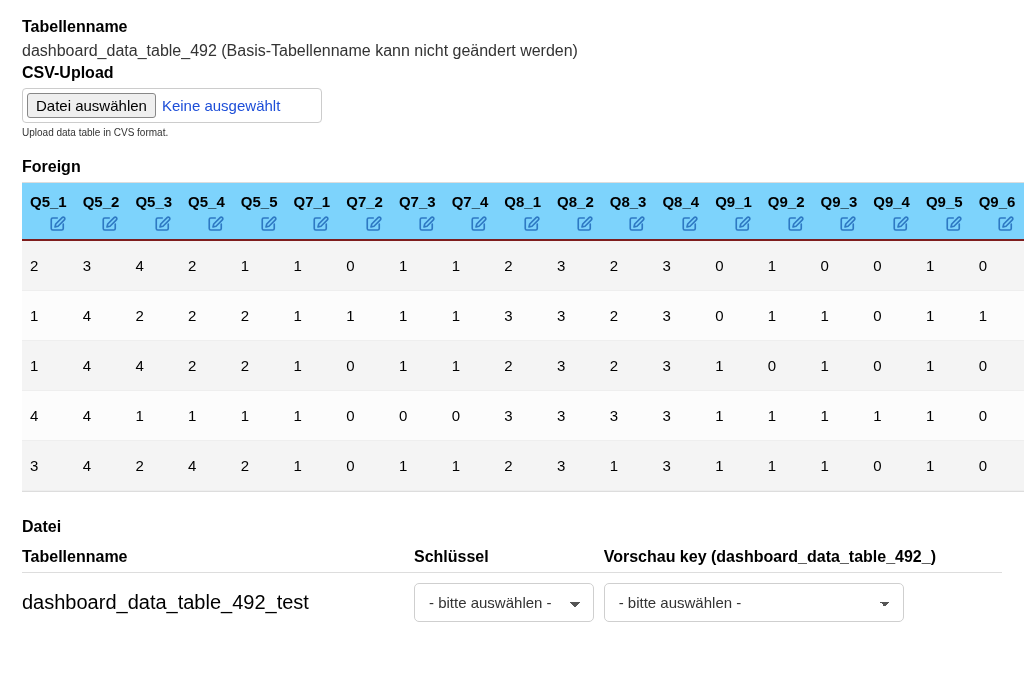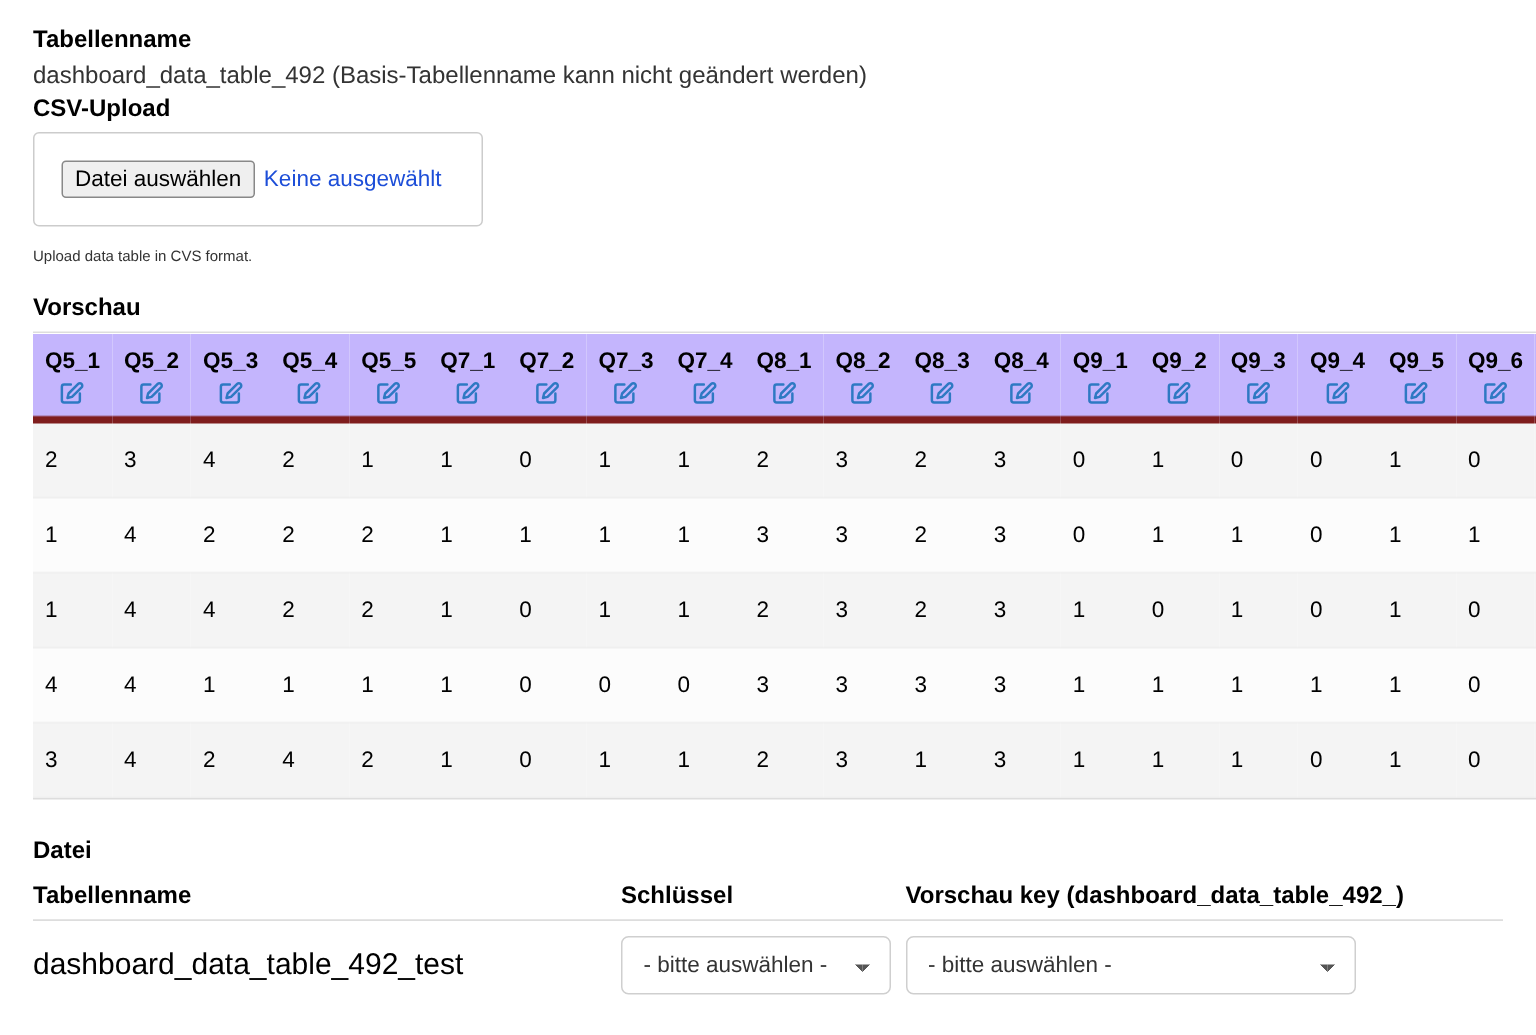--- a/index.html
+++ b/index.html
@@ -1,25 +1,25 @@
 <!DOCTYPE html>
 <html><head>
   <meta charset="utf-8">
   <style>
     * { box-sizing: border-box; margin: 0; padding: 0; }
     body { font-family: -apple-system, BlinkMacSystemFont, "Segoe UI", Helvetica, Arial, sans-serif; color: #000; font-size: 15px; padding: 18px 22px; background: #fff; width:1024px; }
     .section-label { font-weight: 700; font-size: 16px; margin-bottom: 6px; }
     .hint { color: #333; font-size: 16px; margin-bottom: 4px; }
-    .file-wrap { display: flex; align-items: center; border: 1px solid #ccc; border-radius: 4px; width: 300px; padding: 18px; margin-bottom: 15px; }
+    .file-wrap { display: flex; align-items: center; border: 1px solid #ccc; border-radius: 4px; width: 300px; padding: 4px; margin-bottom: 4px; }
     .file-btn { background: #efefef; border: 1px solid #888; border-radius: 3px; padding: 3px 8px; font-size: 15px; cursor: pointer; }
     .file-status { margin-left: 6px; color: #1d4ed8; font-size: 15px; }
     .upload-help { color: #333; font-size: 10px; margin-bottom: 20px; }
     .preview-table-wrap { overflow-x: auto; border-top: 1px solid #ddd; border-bottom: 1px solid #ddd; margin-bottom: 26px; width: 1004px; }
     table.preview { border-collapse: collapse; width: 100%; font-size: 15px; }
-    table.preview th { text-align: center; background: #c4b5fd; padding: 10px 8px 6px; font-weight: 700; white-space: nowrap; border-bottom: 5px solid #7f1d1d; }
+    table.preview th { text-align: right; background: #7dd3fc; padding: 10px 8px 6px; font-weight: 700; white-space: nowrap; border-bottom: 2px solid #7f1d1d; }
     table.preview th .col-label { display: block; color: #000; }
     table.preview th .edit-icon { display: inline-block; margin-top: 4px; color: #2e79c3; }
     table.preview td { padding: 16px 8px; border-bottom: 1px solid #eee; background: #fafafa; }
     table.preview tbody tr:nth-child(odd) td { background: #f4f4f4; }
     table.preview tbody tr:nth-child(even) td { background: #fcfcfc; }
     .joins-table { width: 100%; border-collapse: collapse; }
     .joins-table th { text-align: left; font-weight: 700; padding: 6px 10px 6px 0; font-size: 16px; border-bottom: 1px solid #ddd; }
     .joins-table td { padding: 10px 10px 10px 0; vertical-align: middle; }
     .joins-select { width: 100%; max-width: 300px; border: 1px solid #cfcfcf; border-radius: 5px; background: #fff; padding: 10px 14px; font-size: 15px; color: #333; appearance: none; -webkit-appearance: none; background-image: linear-gradient(45deg, transparent 50%, #555 50%), linear-gradient(135deg, #555 50%, transparent 50%); background-position: calc(100% - 18px) 18px, calc(100% - 13px) 18px; background-size: 5px 5px, 5px 5px; background-repeat: no-repeat; }
     .joins-first-col { width: 40%; font-size: 20px; }
@@ -31,21 +31,21 @@
 <div class="section-label">Tabellenname</div>
 <div class="hint">dashboard_data_table_492 (Basis-Tabellenname kann nicht geändert werden)</div>
 
 <div class="section-label">CSV-Upload</div>
 <div class="file-wrap">
   <button class="file-btn">Datei auswählen</button>
   <span class="file-status">Keine ausgewählt</span>
 </div>
 <div class="upload-help">Upload data table in CVS format.</div>
 
-<div class="section-label">Vorschau</div>
+<div class="section-label">Foreign</div>
 <div class="preview-table-wrap">
   <table class="preview">
     <thead>
       <tr id="preview-header-row">
           <th><span class="col-label">Q5_1</span><span class="edit-icon"><svg class="icon-svg" viewBox="0 0 24 24" fill="none" stroke="#2e79c3" stroke-width="2.2" stroke-linecap="round" stroke-linejoin="round">
                 <path d="M11 4H5a2 2 0 0 0-2 2v12a2 2 0 0 0 2 2h12a2 2 0 0 0 2-2v-6"></path>
                 <path d="M17.5 3.5a2.12 2.12 0 0 1 3 3L12 15l-4 1 1-4 8.5-8.5z"></path>
               </svg></span></th>
           <th><span class="col-label">Q5_2</span><span class="edit-icon"><svg class="icon-svg" viewBox="0 0 24 24" fill="none" stroke="#2e79c3" stroke-width="2.2" stroke-linecap="round" stroke-linejoin="round">
                 <path d="M11 4H5a2 2 0 0 0-2 2v12a2 2 0 0 0 2 2h12a2 2 0 0 0 2-2v-6"></path>

